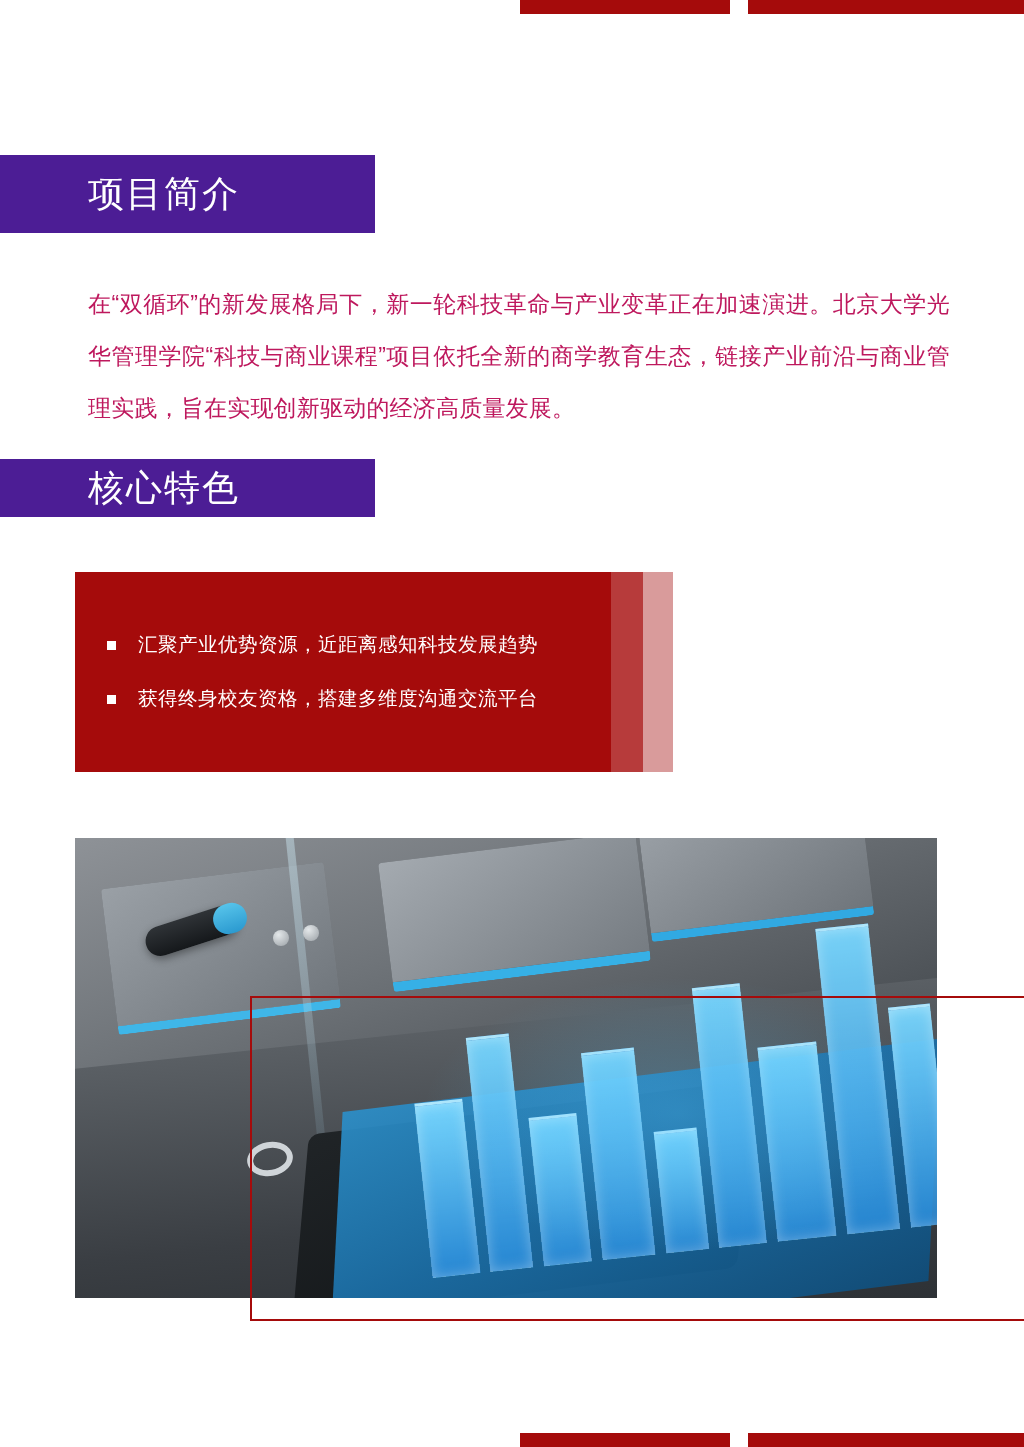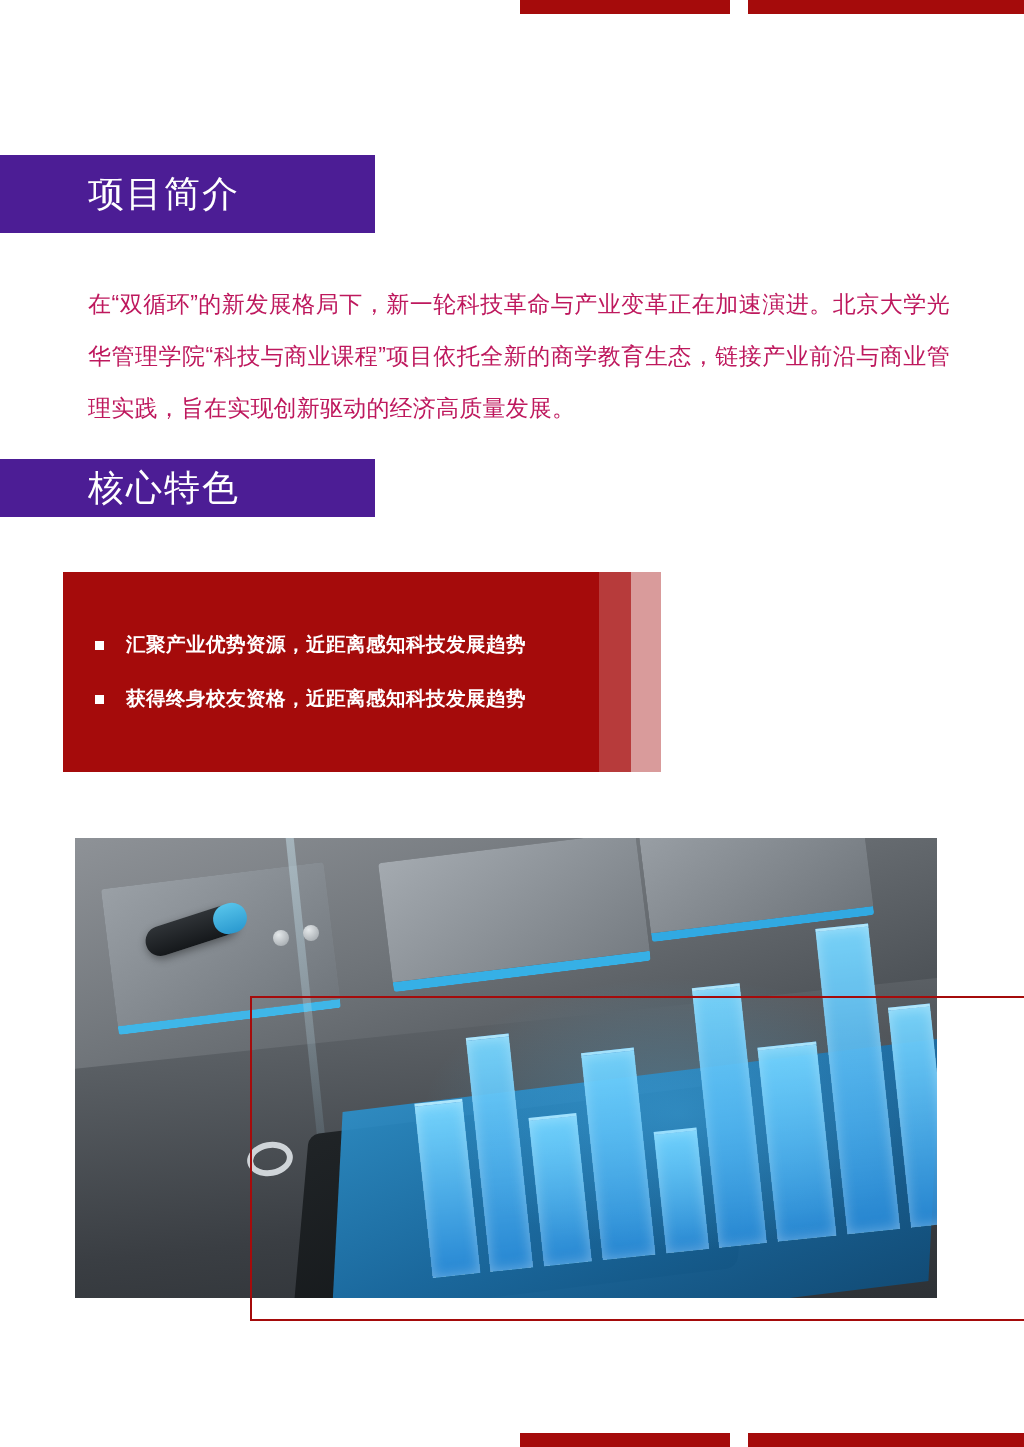--- a/index.html
+++ b/index.html
@@ -89,25 +89,24 @@
     font-size: 23px;
     line-height: 2.25;
     color: #be185d;
     text-align: justify;
     letter-spacing: 0.2px;
   }
 
   
   .feature-panel {
     position: absolute;
-    left: 63px;
+    left: 75px;
     top: 572px;
     width: 606px;
     height: 200px;
-    font-weight: bold;
   }
   .feature-panel .band-main {
     position: absolute;
     left: 0;
     top: 0;
     width: 536px;
     height: 200px;
     background: #a50b0b;
   }
   .feature-panel .band-mid {
@@ -349,21 +348,21 @@
   <div class="band-main"></div>
   <div class="band-mid"></div>
   <div class="band-light"></div>
   <ul class="feature-list">
     <li class="feature-item">
       <span class="feature-bullet"></span>
       <span class="feature-text">汇聚产业优势资源，近距离感知科技发展趋势</span>
     </li>
     <li class="feature-item">
       <span class="feature-bullet"></span>
-      <span class="feature-text">获得终身校友资格，近距离感知科技发展趋势</span>
+      <span class="feature-text">获得终身校友资格，搭建多维度沟通交流平台</span>
     </li>
   </ul>
 </div>
 
 <div class="image-wrap">
   <div class="photo">
     <div class="ph-bg"></div>
     <div class="ph-desk"></div>
     <div class="ph-panel-a"></div>
     <div class="ph-panel-b"></div>

